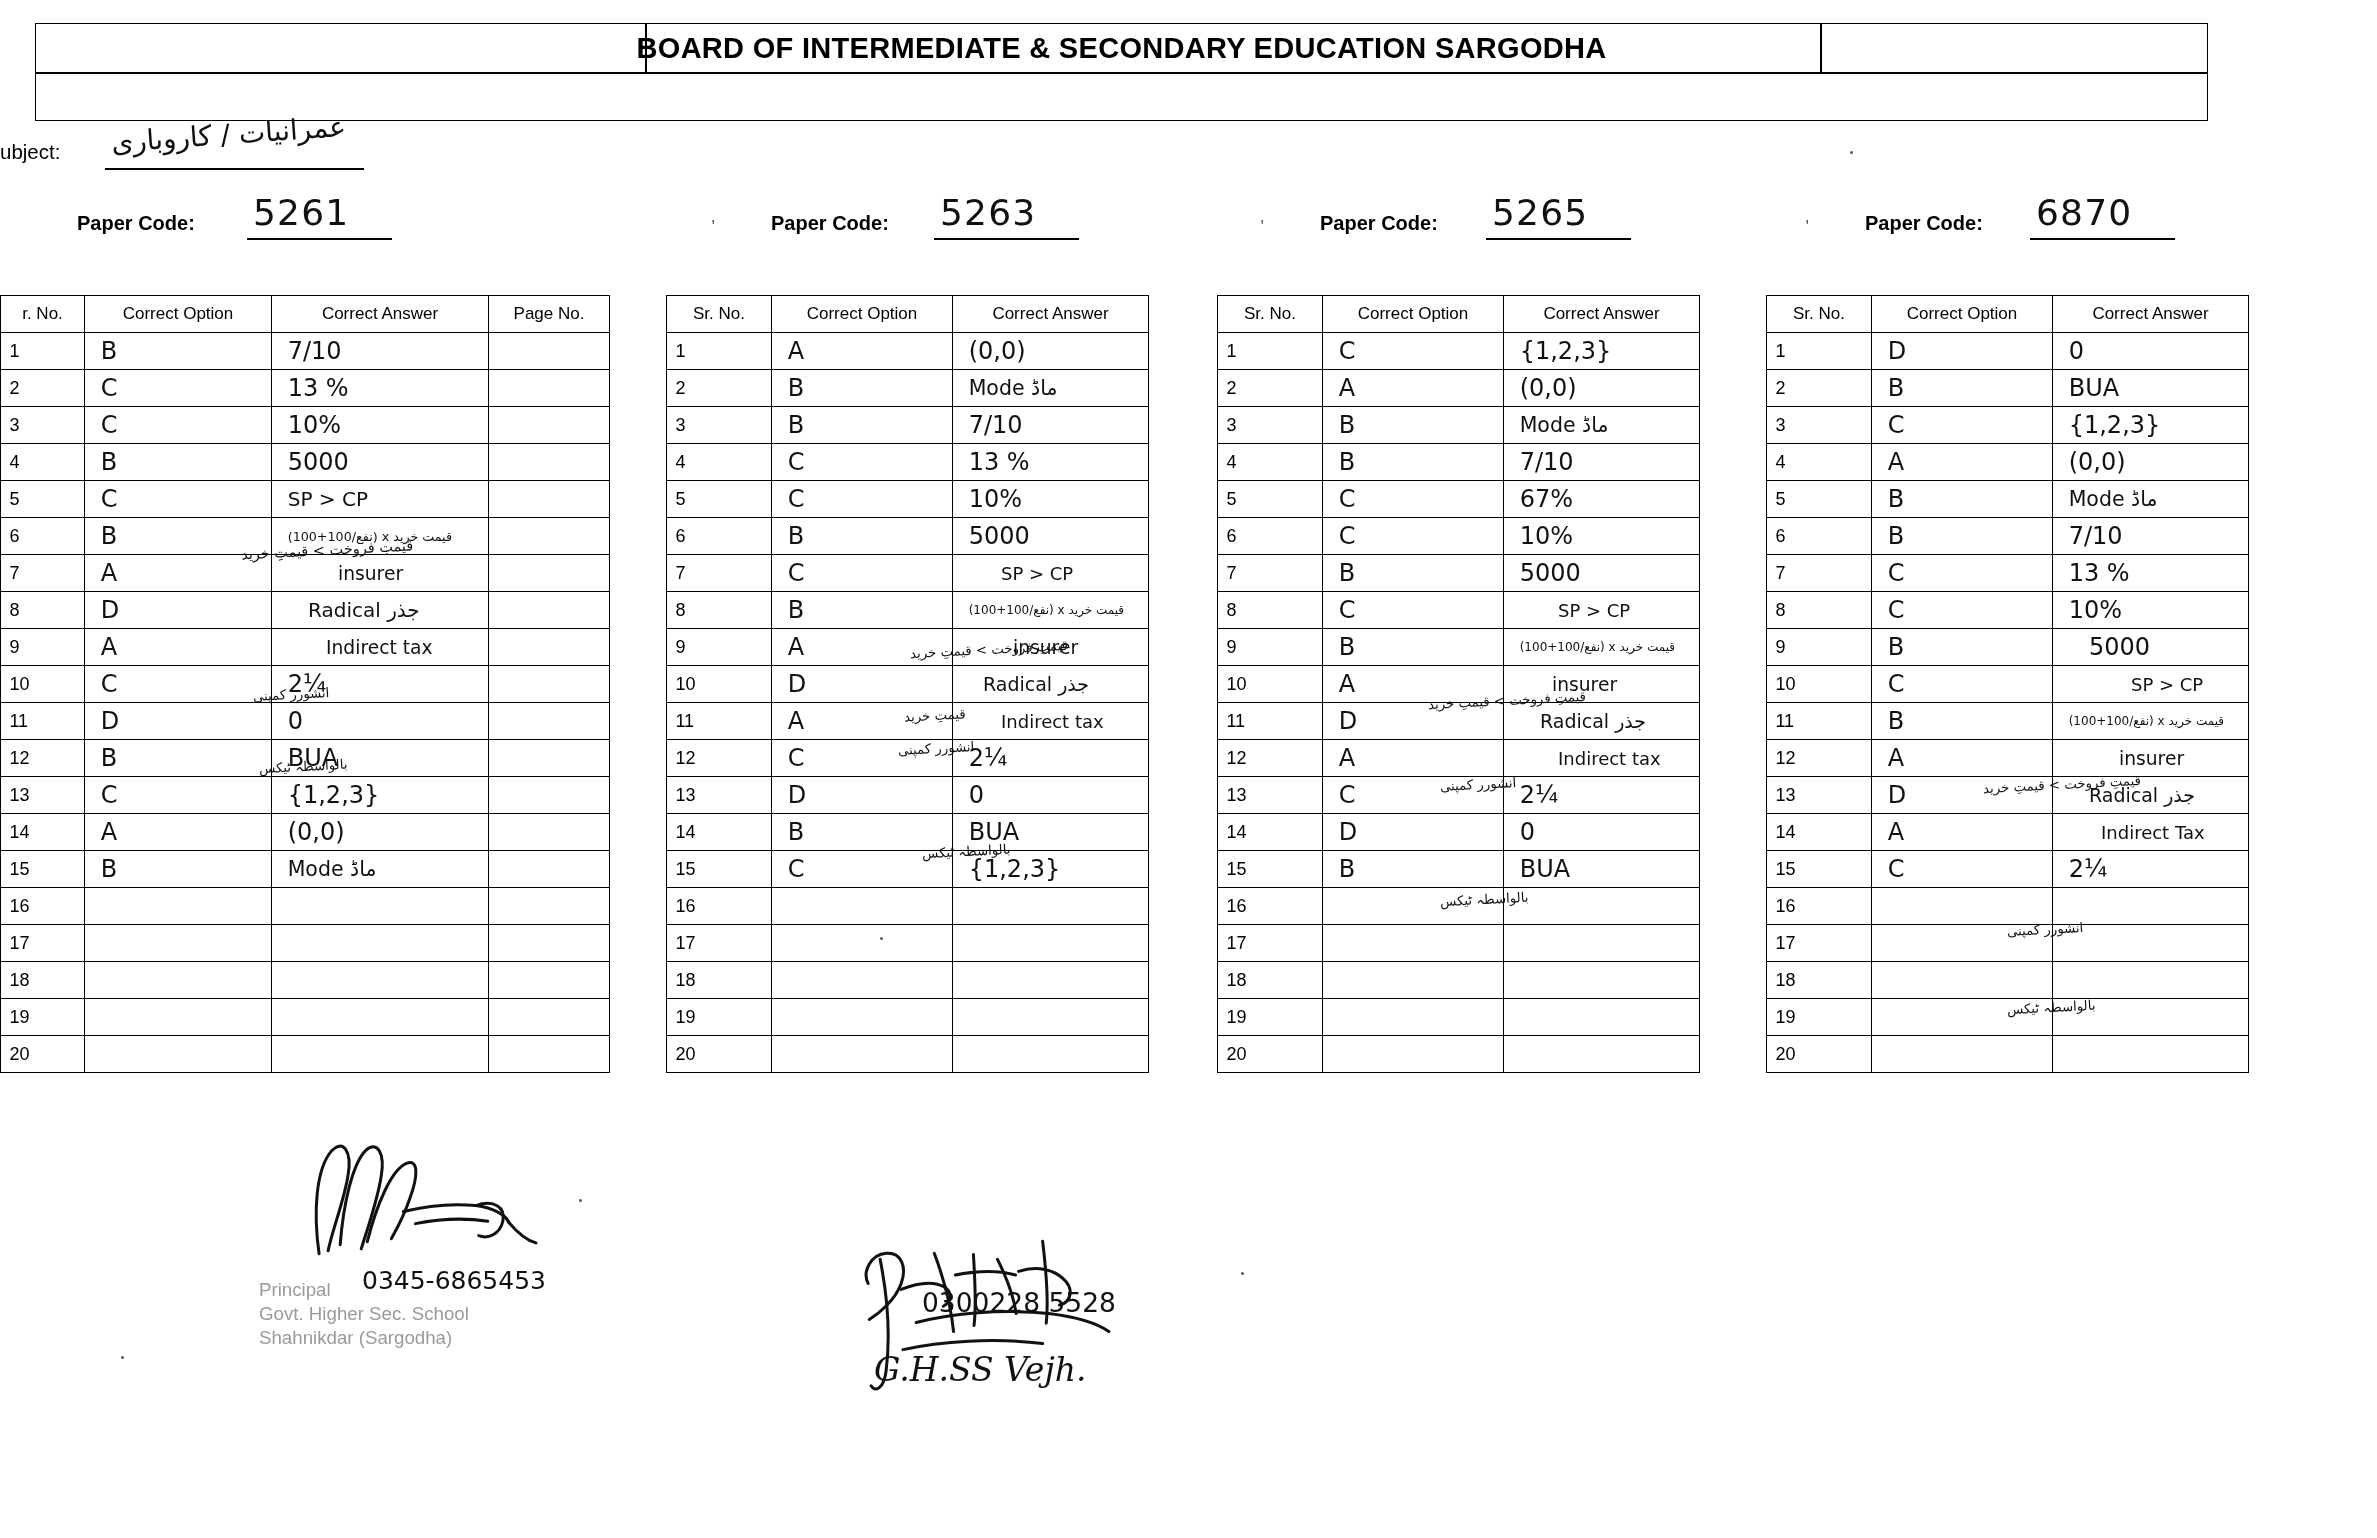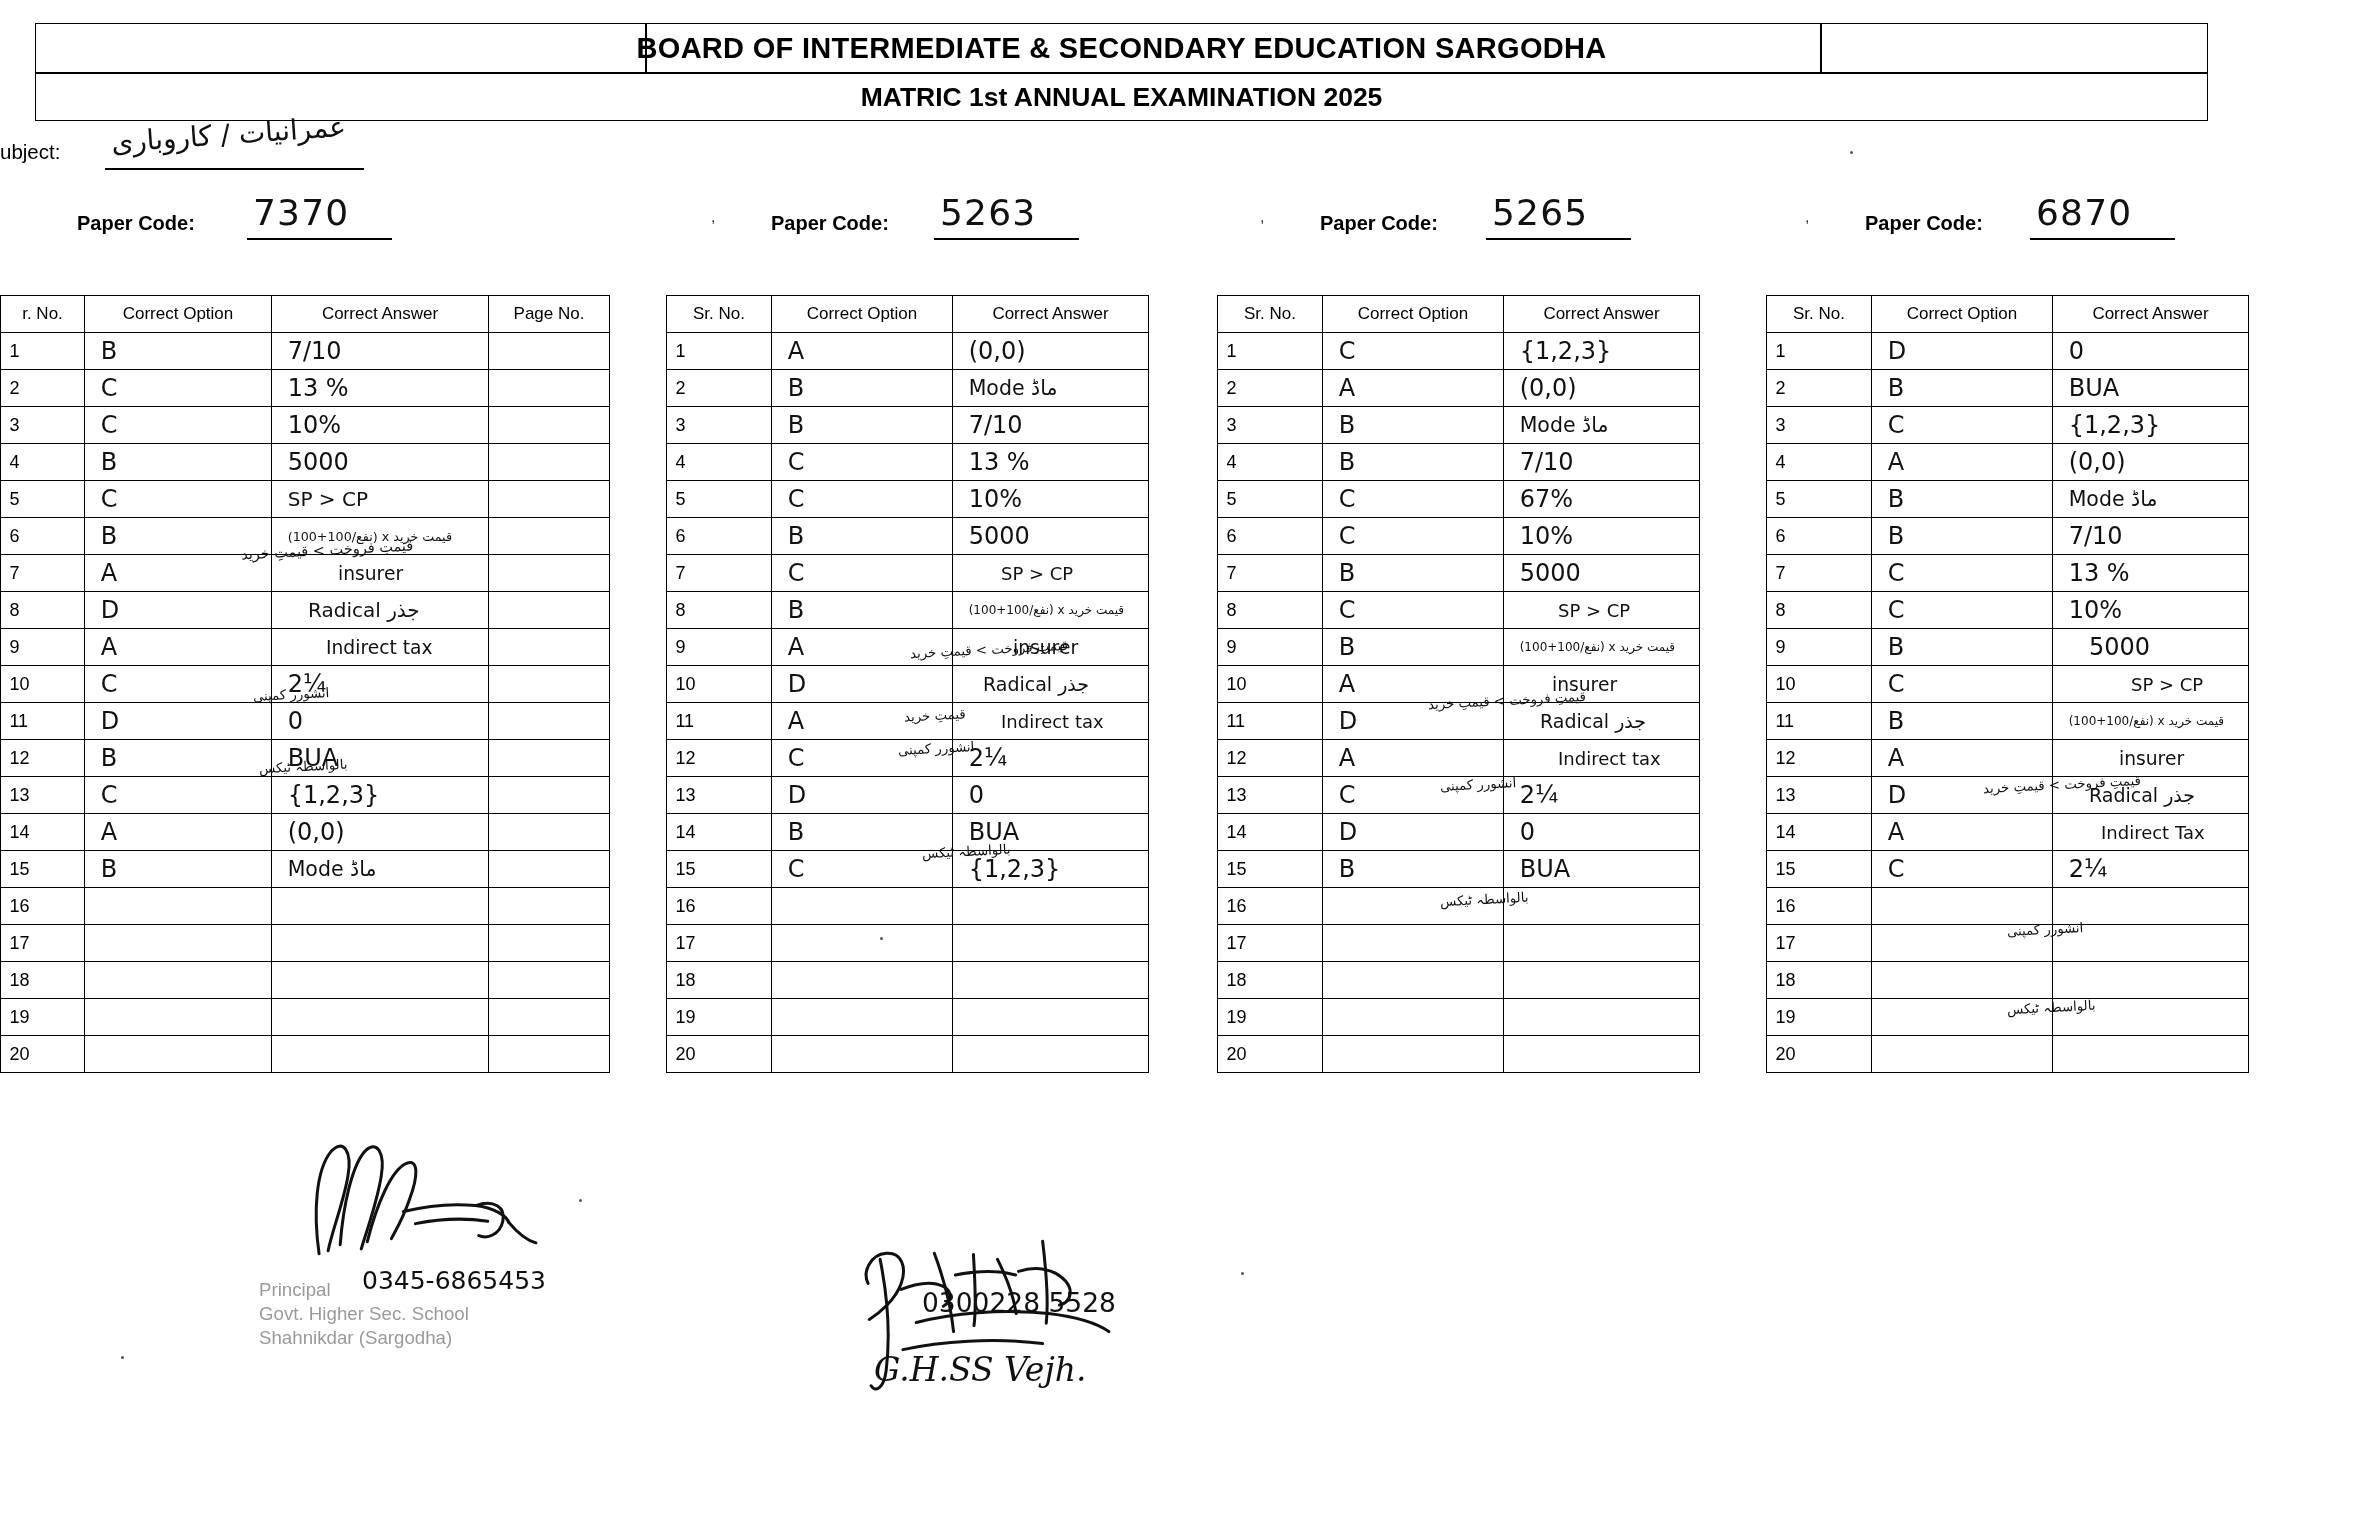--- a/index.html
+++ b/index.html
@@ -208,29 +208,28 @@
 </head>
 <body>
 
 <div class="sheet">
 
   <div class="header-box">
     <div class="hline"></div>
     <div class="header-tick" style="left:609px;"></div>
     <div class="header-tick" style="left:1784px;"></div>
     <div class="header-title">BOARD OF INTERMEDIATE &amp; SECONDARY EDUCATION SARGODHA</div>
-    <div class="header-sub">MATRIC 1st  ANNUAL EXAMINATION 2025</div>
   </div>
 
   <div class="subject-label">ubject:</div>
   <div class="subject-value hw">عمرانیات / کاروباری</div>
   <div class="subject-underline"></div>
 
   <div class="pc" style="left:77px; top:212px;">Paper Code:</div>
-  <div class="pc-val" style="left:253px; top:192px;">7370</div>
+  <div class="pc-val" style="left:253px; top:192px;">5261</div>
   <div class="pc-underline" style="left:247px; top:238px; width:145px;"></div>
 
   <div class="pc" style="left:771px; top:212px;">Paper Code:</div>
   <div class="pc-val" style="left:940px; top:192px;">5263</div>
   <div class="pc-underline" style="left:934px; top:238px; width:145px;"></div>
   <div class="tiny-mark" style="left:711px; top:208px;">,</div>
 
   <div class="pc" style="left:1320px; top:212px;">Paper Code:</div>
   <div class="pc-val" style="left:1492px; top:192px;">5265</div>
   <div class="pc-underline" style="left:1486px; top:238px; width:145px;"></div>

